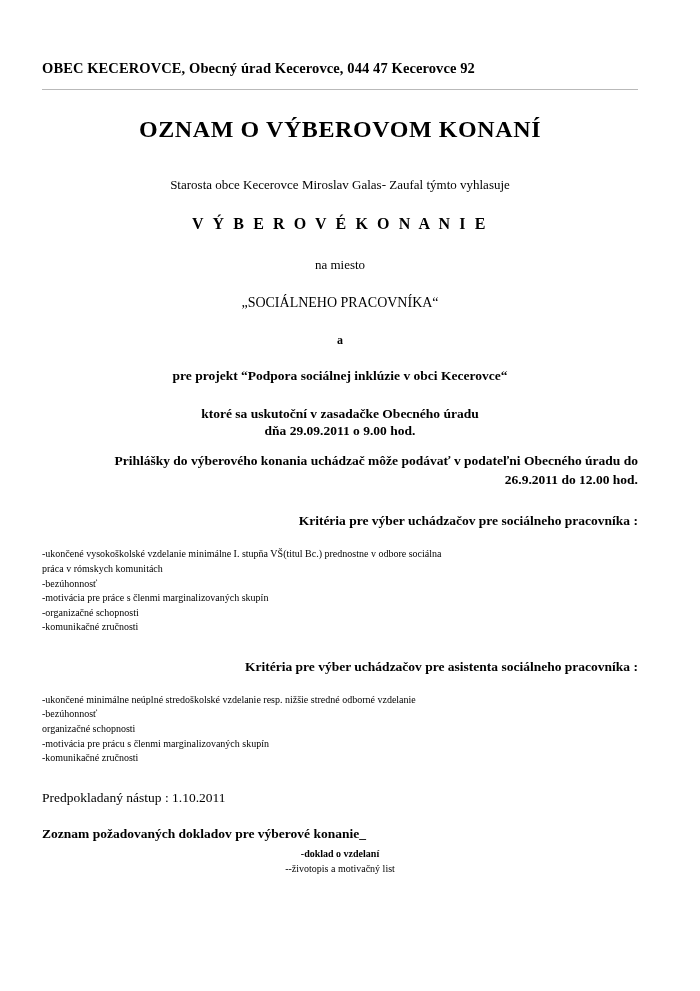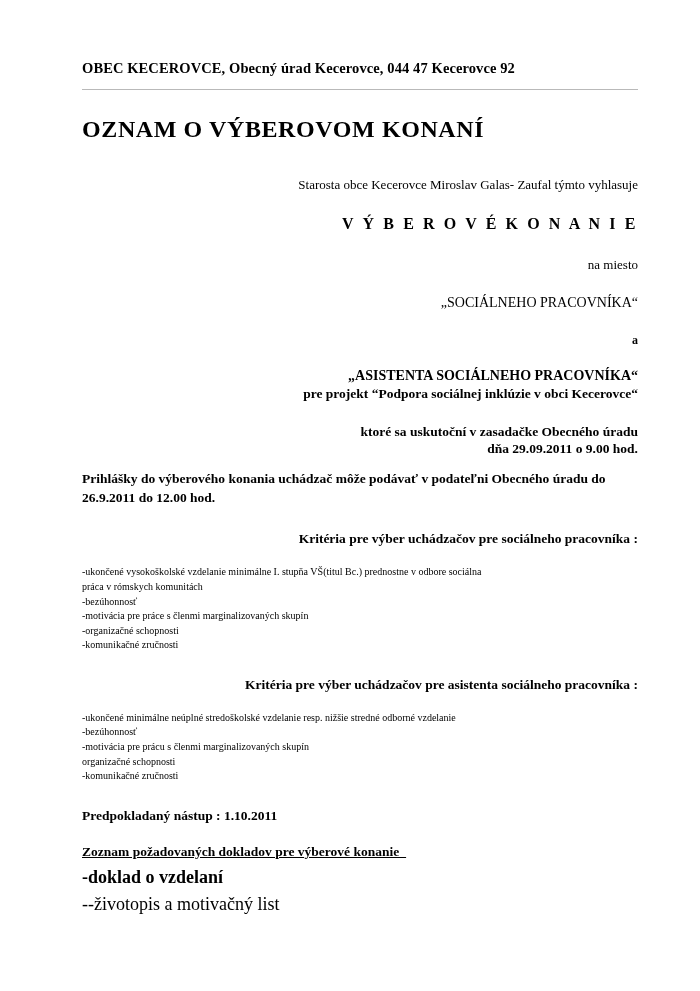--- a/index.html
+++ b/index.html
@@ -12,43 +12,44 @@
     height: 991px;
     font-family: "Liberation Serif", serif;
     color: #000000;
     position: relative;
     overflow: hidden;
   }
   .page {
     width: 700px;
     height: 717px;
     box-sizing: border-box;
-    padding: 60px 62px 0 82px;
+    padding: 60px 62px 0 42px;
     position: relative;
   }
   .org-header {
     font-size: 14.5px;
     font-weight: bold;
     letter-spacing: 0.1px;
     margin: 0 0 12px 0;
     text-align: left;
   }
   .rule {
     border: none;
     border-top: 1px solid #b9b9b9;
     margin: 0 0 26px 0;
   }
   .doc-title {
+    text-align: center;
     font-size: 24px;
     font-weight: bold;
     letter-spacing: 0.6px;
     margin: 0 0 34px 0;
   }
   .center {
-    text-align: right;
+    text-align: center;
   }
   .intro {
     font-size: 13px;
     margin: 0 0 22px 0;
   }
   .spaced-bold {
     font-size: 16px;
     font-weight: bold;
     letter-spacing: 2.6px;
     margin: 0 0 24px 0;
@@ -82,56 +83,56 @@
     margin: 0 0 1px 0;
   }
   .when {
     font-size: 13.5px;
     font-weight: bold;
     margin: 0 0 12px 0;
   }
   .apply {
     font-size: 13.5px;
     font-weight: bold;
-    text-align: left;
+    text-align: right;
     line-height: 1.42;
     margin: 0 0 24px 0;
   }
   .crit-head {
     font-size: 13.5px;
     font-weight: bold;
     margin: 0 0 18px 0;
     text-align: right;
   }
   .crit-list {
     font-size: 10px;
     line-height: 1.46;
     margin: 0 0 24px 0;
   }
   .crit-list div {
     white-space: pre-wrap;
   }
   .start-line {
     font-size: 13.5px;
-    font-weight: bold;
+    font-weight: normal;
     margin: 11px 0 20px 0;
   }
   .docs-head {
     font-size: 13.5px;
     font-weight: bold;
     margin: 0 0 4px 0;
   }
   .docs-head span.underline {
-    text-decoration: underline;
     margin-top: 34px;
   }
   .docs-list {
-    font-size: 18px;
+    font-size: 10px;
     line-height: 1.5;
     margin: 0 0 26px 0;
+    text-align: center;
   }
   .docs-list .bolditem {
     font-weight: bold;
   }
 </style>
 </head>
 <body>
 
 <div class="page">
 
@@ -144,21 +145,20 @@
   <p class="intro center">Starosta obce Kecerovce Miroslav Galas- Zaufal  týmto vyhlasuje</p>
 
   <p class="spaced-bold center">V Ý B E R O V É   K O N A N I E</p>
 
   <p class="na-miesto center">na miesto</p>
 
   <p class="role-1 center">„SOCIÁLNEHO PRACOVNÍKA“</p>
 
   <p class="conj center">a</p>
 
-  <p class="role-2 center">„ASISTENTA  SOCIÁLNEHO PRACOVNÍKA“</p>
 
   <p class="project center">pre projekt “Podpora sociálnej inklúzie v obci Kecerovce“</p>
 
   <p class="where center">ktoré sa uskutoční v zasadačke Obecného úradu</p>
 
   <p class="when center">dňa 29.09.2011 o 9.00 hod.</p>
 
   <div class="apply">
     <div>Prihlášky do výberového konania  uchádzač môže podávať v podateľni Obecného úradu do</div>
     <div>26.9.2011 do 12.00 hod.</div>
@@ -173,22 +173,22 @@
     <div>-motivácia pre práce s členmi marginalizovaných skupín</div>
     <div>-organizačné schopnosti</div>
     <div>-komunikačné zručnosti</div>
   </div>
 
   <p class="crit-head">Kritéria pre výber uchádzačov pre asistenta sociálneho pracovníka :</p>
 
   <div class="crit-list">
     <div>-ukončené minimálne neúplné stredoškolské vzdelanie resp. nižšie stredné odborné vzdelanie</div>
     <div>-bezúhonnosť</div>
+    <div>organizačné schopnosti</div>
     <div>-motivácia pre prácu s členmi marginalizovaných skupín</div>
-    <div>organizačné schopnosti</div>
     <div>-komunikačné zručnosti</div>
   </div>
 
   <p class="start-line">Predpokladaný nástup : 1.10.2011</p>
 
   <p class="docs-head">
     <span class="underline">Zoznam požadovaných dokladov pre výberové konanie_</span>
   </p>
 
   <div class="docs-list">

